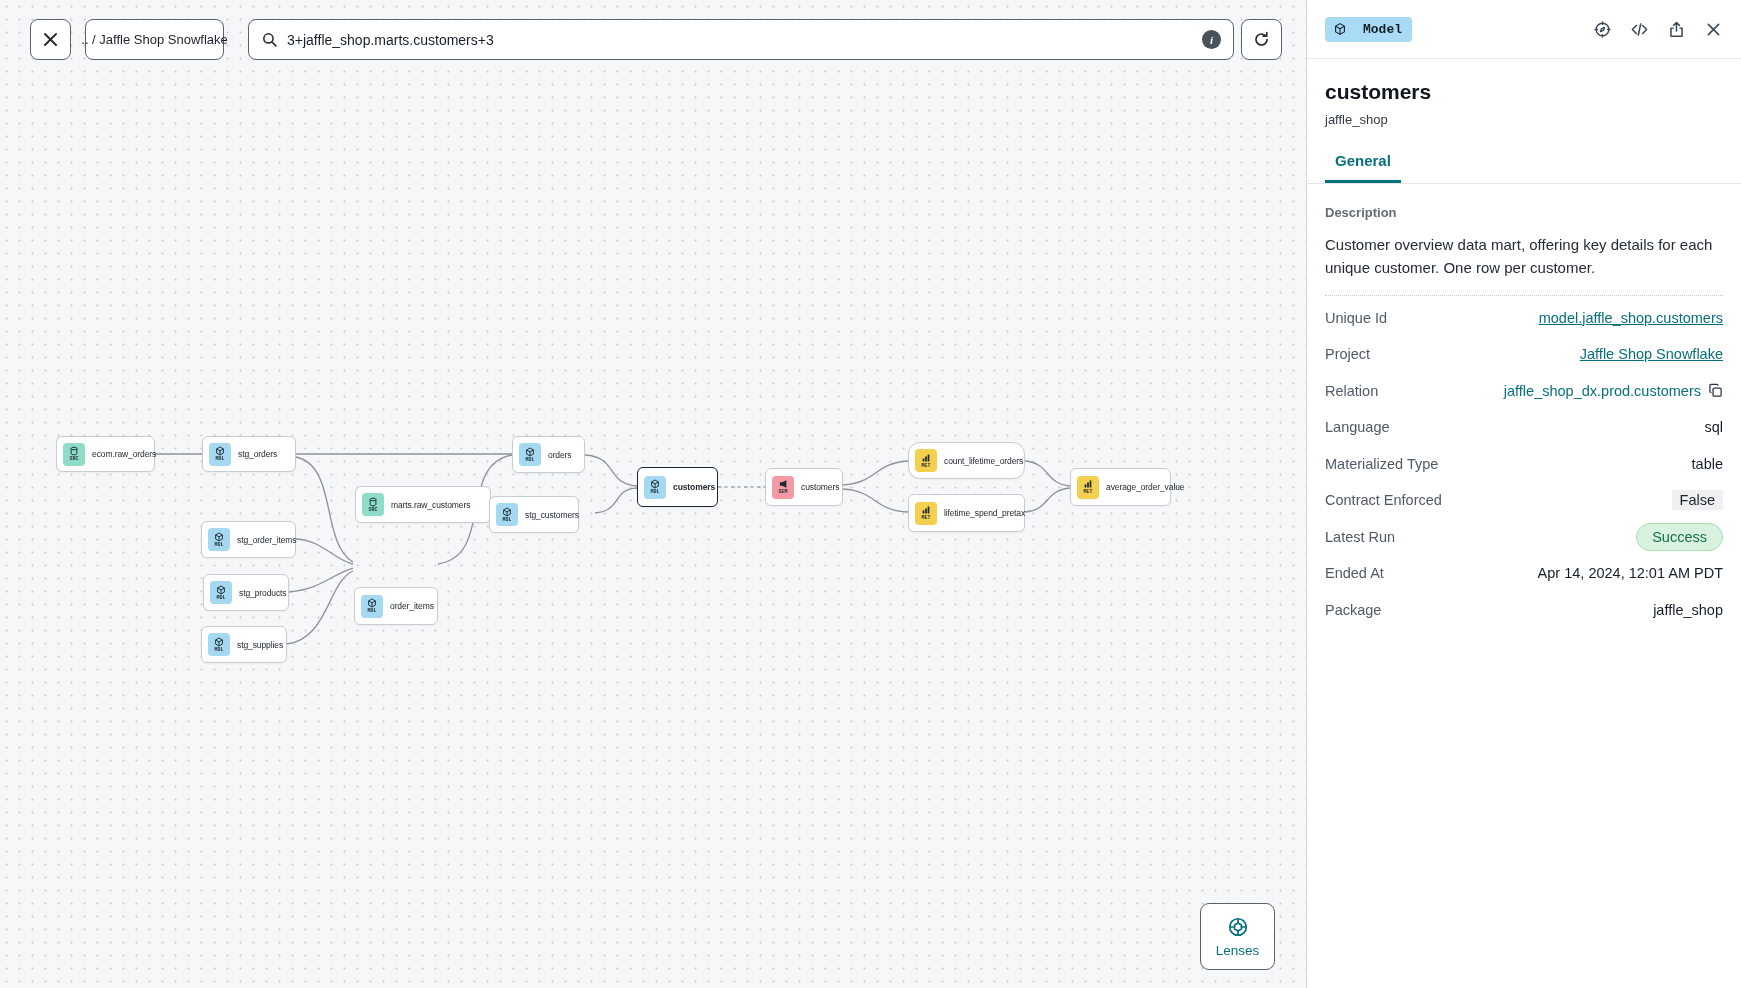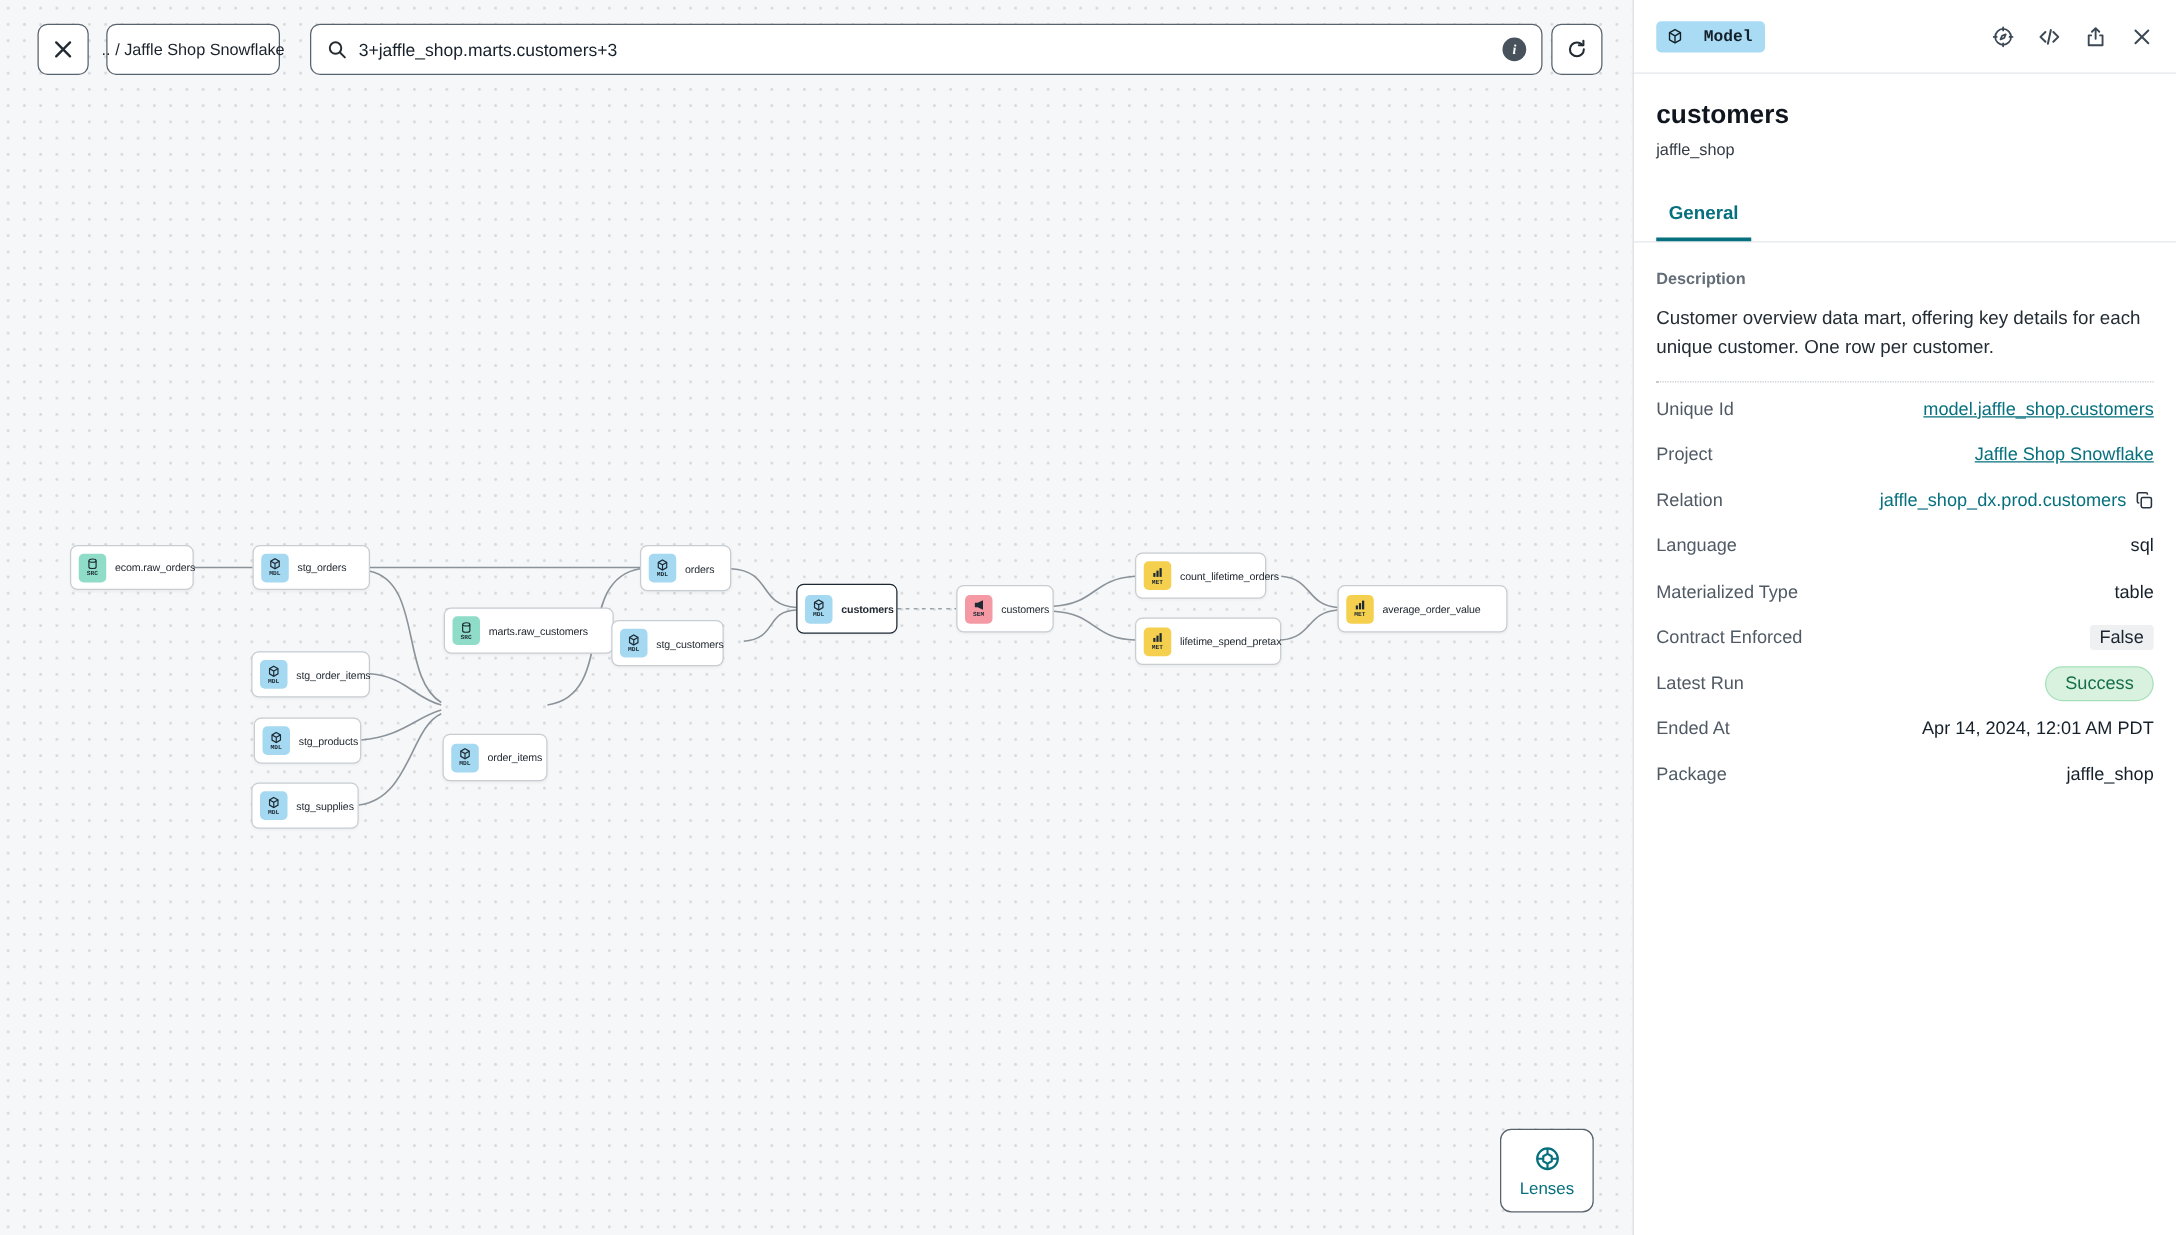--- a/index.html
+++ b/index.html
@@ -58,21 +58,21 @@
     display:flex; align-items:center; gap:16px; font-family:"Liberation Mono","DejaVu Sans Mono",monospace;
     font-size:13px; font-weight:bold; color:#132029; }
   #type-badge svg { width:14px; height:14px; }
   .head-icons { display:flex; align-items:center; gap:18px; }
   .head-icons .hicon { width:19px; height:19px; cursor:pointer; display:block; }
   .head-icons svg { width:100%; height:100%; }
 
   #panel-title { font-size:21px; font-weight:bold; color:#10161d; margin:21px 18px 0; }
   #panel-sub { font-size:13px; color:#333b44; margin:8px 18px 0; }
 
-  #tabs { margin-top:35px; padding-left:18px; border-bottom:1px solid #e4e7ea; }
+  #tabs { margin-top:25px; padding-left:18px; border-bottom:1px solid #e4e7ea; }
   .tab { display:inline-block; padding:0 10px 11px; font-size:15px; font-weight:bold;
     color:#06707e; border-bottom:3px solid #06707e; cursor:pointer; }
 
   #panel-body { padding:21px 18px 0; }
   .sec-label { font-size:13px; font-weight:bold; color:#636d78; }
   #desc-text { margin-top:13px; font-size:15px; color:#232b33; line-height:1.55; }
   .dotted-sep { border-bottom:1.5px dotted #c3c9ce; margin:15px 0 4px; }
 
   .frow { display:flex; align-items:center; justify-content:space-between; min-height:36.5px; }
   .frow .flabel { font-size:14.5px; color:#505a64; }
@@ -208,21 +208,21 @@
       </div>
       <div class="node" style="left: 765px; top: 468px; width: 78px; height: 38px;">
         <span class="badge" style="background:#f59aa4">
           <svg viewBox="0 0 16 16" fill="none" stroke="#1d2a33" stroke-width="1.5">
             <path d="M13.4 2v12L6.6 10.8H3V5.2h3.6z" fill="#1d2a33" stroke="none"></path>
           </svg>
           <span class="tag">SEM</span>
         </span>
         <span class="lbl">customers</span>
       </div>
-      <div class="node" style="left: 908px; top: 442px; width: 105px; height: 37px;">
+      <div class="node" style="left: 908px; top: 442px; width: 117px; height: 37px; border-radius: 12px;">
         <span class="badge" style="background:#f5d04e">
           <svg viewBox="0 0 16 16" fill="none" stroke="#1d2a33" stroke-width="1.5">
             <rect x="2.6" y="8.6" width="2.8" height="5" fill="#1d2a33" stroke="none"></rect>
             <rect x="6.6" y="5.6" width="2.8" height="8" fill="#1d2a33" stroke="none"></rect>
             <rect x="10.6" y="2.4" width="2.8" height="11.2" fill="#1d2a33" stroke="none"></rect>
           </svg>
           <span class="tag">MET</span>
         </span>
         <span class="lbl">count_lifetime_orders</span>
       </div>
@@ -230,21 +230,21 @@
         <span class="badge" style="background:#f5d04e">
           <svg viewBox="0 0 16 16" fill="none" stroke="#1d2a33" stroke-width="1.5">
             <rect x="2.6" y="8.6" width="2.8" height="5" fill="#1d2a33" stroke="none"></rect>
             <rect x="6.6" y="5.6" width="2.8" height="8" fill="#1d2a33" stroke="none"></rect>
             <rect x="10.6" y="2.4" width="2.8" height="11.2" fill="#1d2a33" stroke="none"></rect>
           </svg>
           <span class="tag">MET</span>
         </span>
         <span class="lbl">lifetime_spend_pretax</span>
       </div>
-      <div class="node" style="left: 1070px; top: 468px; width: 136px; height: 38px;">
+      <div class="node" style="left: 1070px; top: 468px; width: 101px; height: 38px;">
         <span class="badge" style="background:#f5d04e">
           <svg viewBox="0 0 16 16" fill="none" stroke="#1d2a33" stroke-width="1.5">
             <rect x="2.6" y="8.6" width="2.8" height="5" fill="#1d2a33" stroke="none"></rect>
             <rect x="6.6" y="5.6" width="2.8" height="8" fill="#1d2a33" stroke="none"></rect>
             <rect x="10.6" y="2.4" width="2.8" height="11.2" fill="#1d2a33" stroke="none"></rect>
           </svg>
           <span class="tag">MET</span>
         </span>
         <span class="lbl">average_order_value</span>
       </div>

